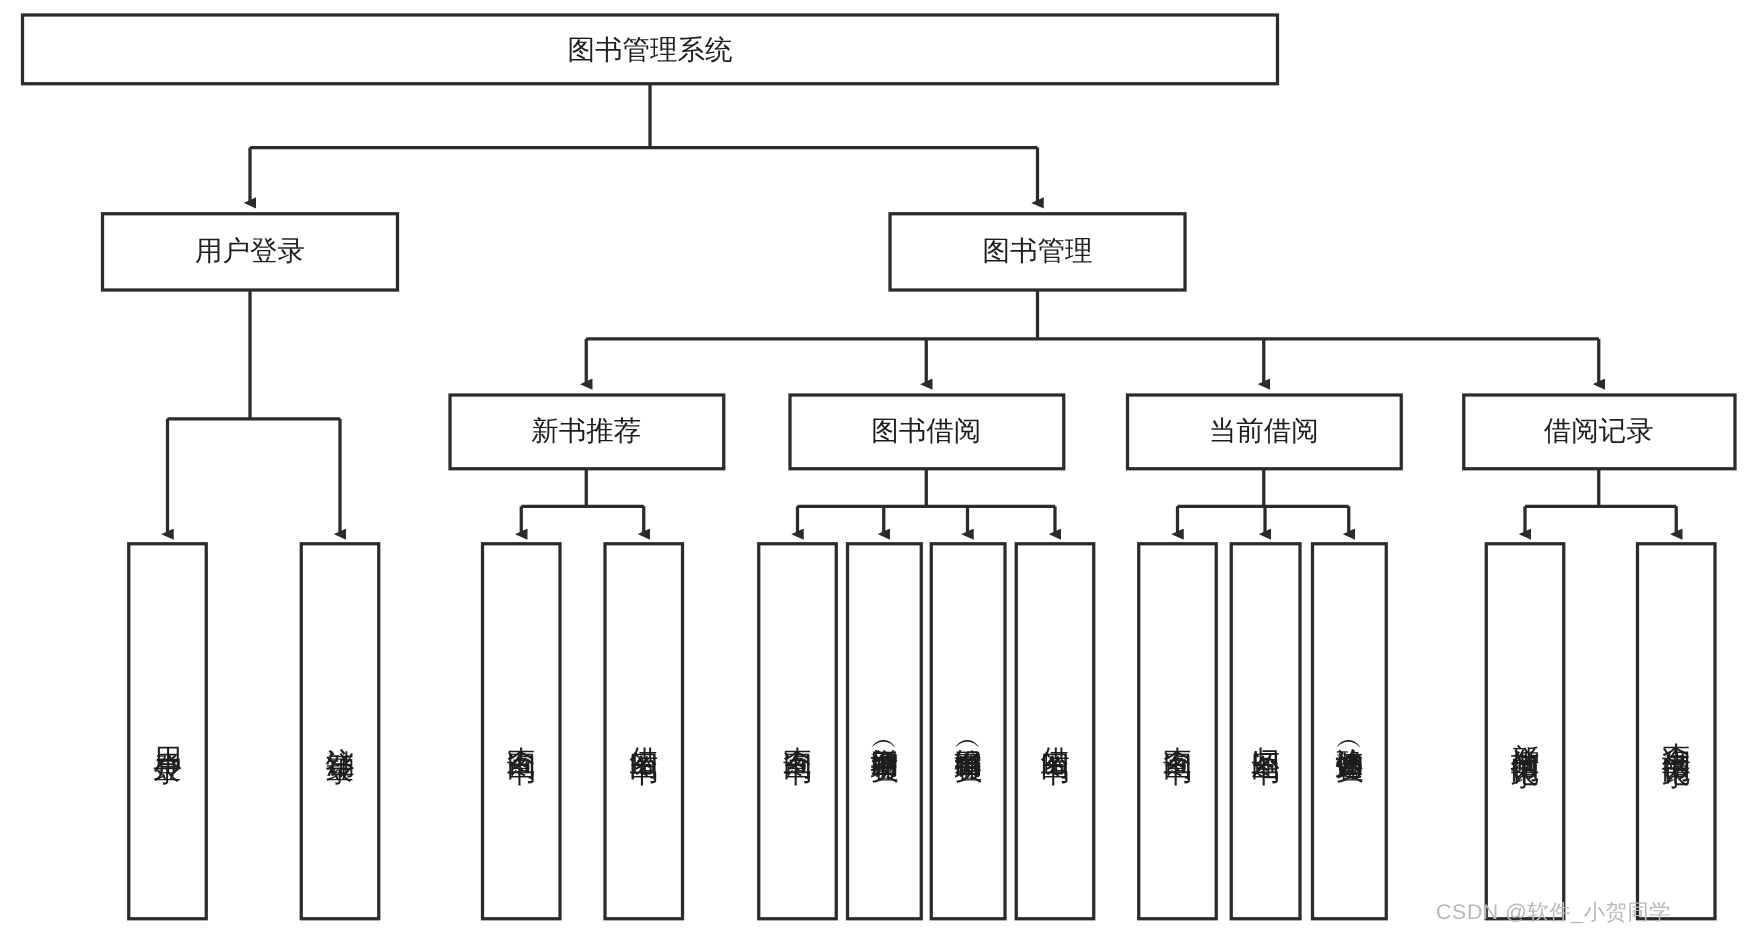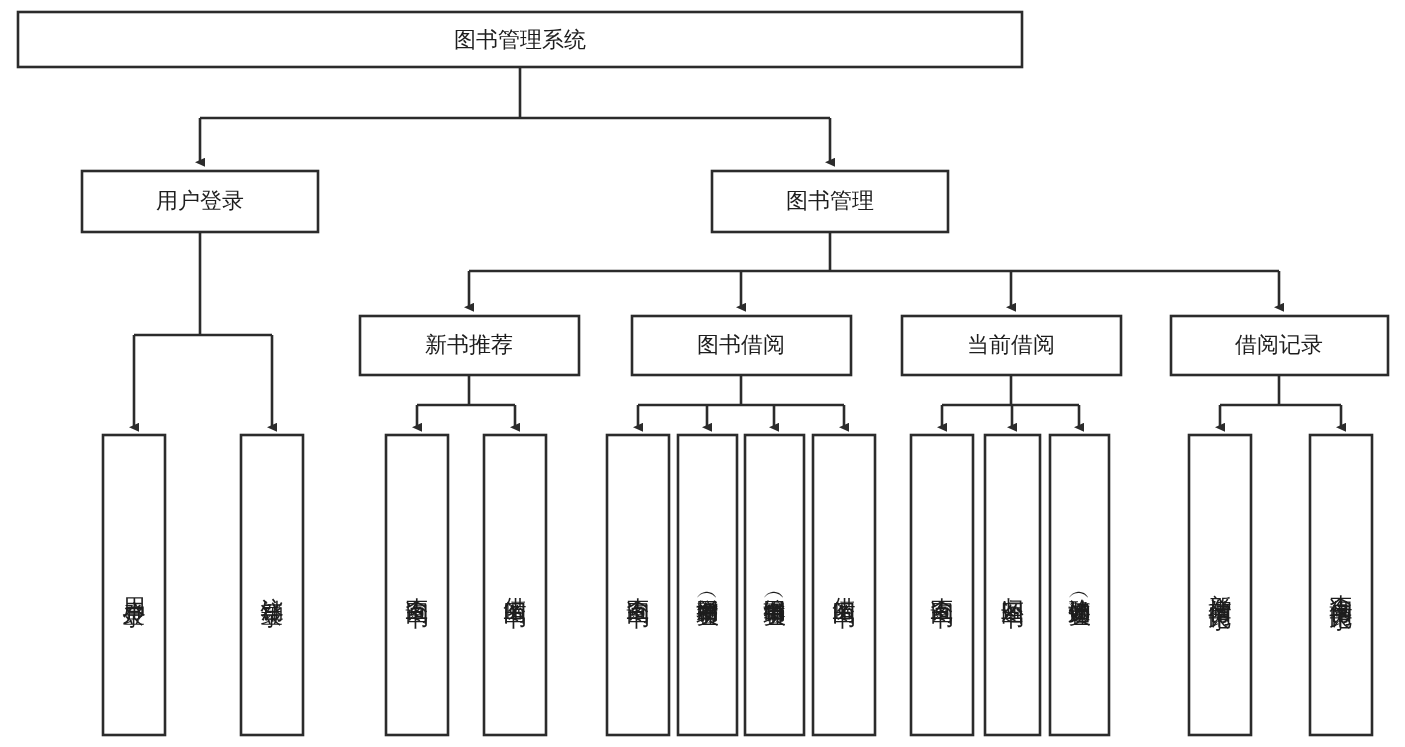--- a/index.html
+++ b/index.html
@@ -196,13 +196,14 @@
   <div class="vlabel" style="left:607px;top:435px;width:62px;height:300px;">查询图书</div>
   <div class="vlabel" style="left:678px;top:440px;width:59px;height:290px;font-size:22px;letter-spacing:1px;">新增图书（管理员）</div>
   <div class="vlabel" style="left:745px;top:440px;width:59px;height:290px;font-size:22px;letter-spacing:1px;">编辑图书（管理员）</div>
   <div class="vlabel" style="left:813px;top:435px;width:62px;height:300px;">借阅图书</div>
   <div class="vlabel" style="left:911px;top:435px;width:62px;height:300px;">查询图书</div>
   <div class="vlabel" style="left:985px;top:435px;width:55px;height:300px;">归还图书</div>
   <div class="vlabel" style="left:1050px;top:440px;width:59px;height:290px;font-size:22px;letter-spacing:1px;">确认归还（管理员）</div>
   <div class="vlabel" style="left:1189px;top:435px;width:62px;height:300px;">新增借阅记录</div>
   <div class="vlabel" style="left:1310px;top:435px;width:62px;height:300px;">查询借阅记录</div>
 
+  <div class="watermark">CSDN @软件_小贺同学</div>
 </div>
 
 </body></html>

